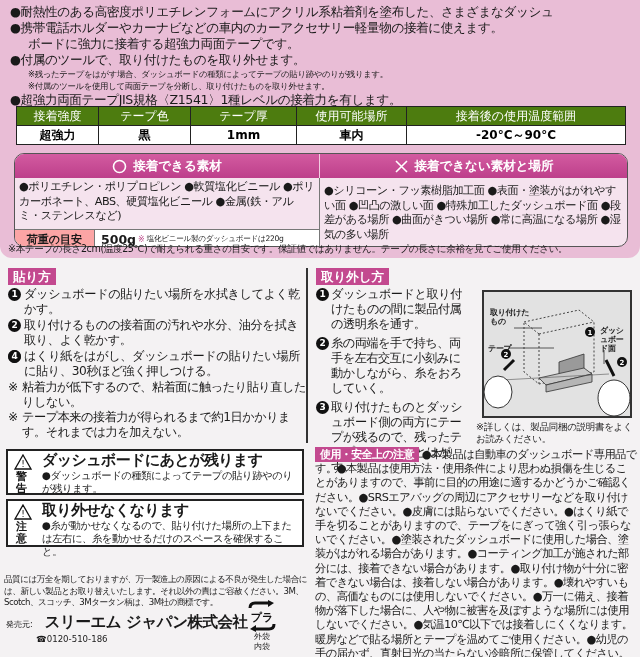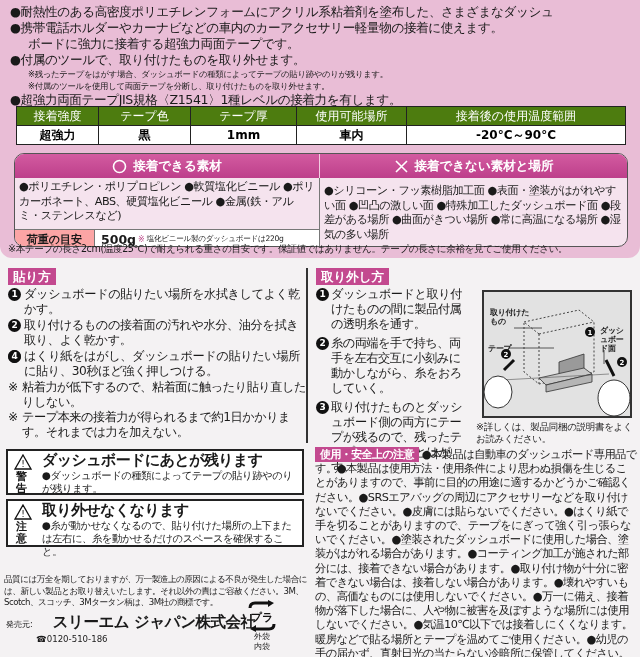--- a/index.html
+++ b/index.html
@@ -76,21 +76,21 @@
 
   .warn {
     position: absolute; left: 6px; width: 298px; border: 2px solid #222; background: #fff;
   }
   .warn .wtitle { font-size: 15px; font-weight: bold; letter-spacing: -0.6px; padding-left: 34px; line-height: 18px; }
   .warn .wtri { position: absolute; left: 6px; top: 3px; width: 18px; height: 16px; }
   .warn .wkind { position: absolute; left: 8px; top: 20px; font-size: 11px; font-weight: bold; line-height: 12px; width: 12px; }
   .warn .wtext { font-size: 10.3px; line-height: 13px; padding-left: 34px; padding-right: 4px; letter-spacing: -0.4px; }
 
   .quality { position: absolute; left: 4px; top: 574px; width: 304px; font-size: 8.6px; line-height: 11.5px; letter-spacing: -0.5px; }
-  .maker { position: absolute; left: 6px; top: 612px; display: flex; align-items: baseline; gap: 20px; }
+  .maker { position: absolute; left: 6px; top: 612px; display: flex; align-items: baseline; gap: 12px; }
   .maker .lbl { font-size: 8px; }
   .maker .name { font-size: 15.5px; font-weight: bold; letter-spacing: -0.5px; }
   .tel { position: absolute; left: 36px; top: 634px; font-size: 8.6px; }
   .recycle { position: absolute; left: 244px; top: 600px; width: 36px; height: 32px; }
   .recycle-lbl { position: absolute; left: 254px; top: 632px; font-size: 8px; line-height: 10px; text-align: center; }
 
   .safety { position: absolute; left: 315px; top: 447px; width: 322px; font-size: 11.3px; line-height: 14.2px; letter-spacing: -0.6px; }
   .safety .sect-tag { font-size: 11px; height: 15px; line-height: 15px; margin-right: 3px; }
 </style>
 </head>

